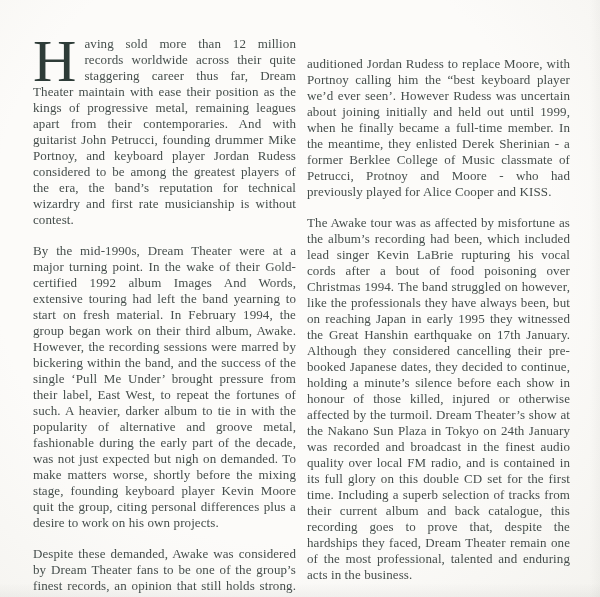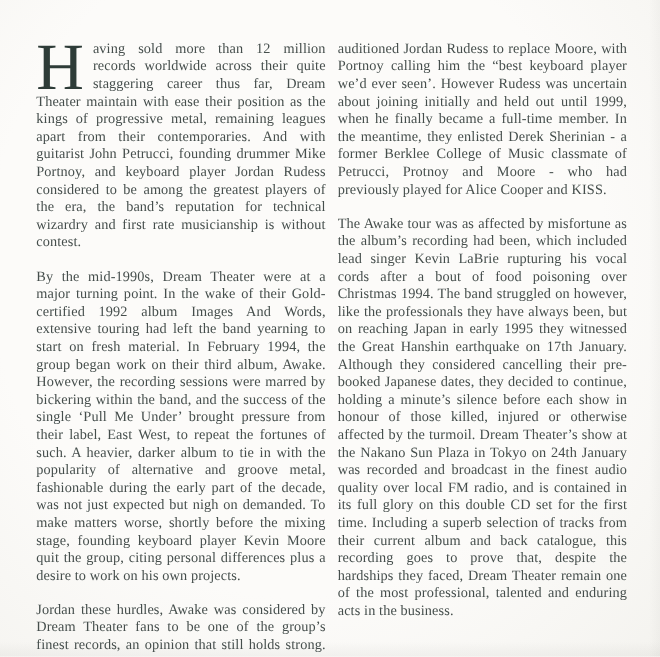--- a/index.html
+++ b/index.html
@@ -57,20 +57,20 @@
   }
 </style>
 </head>
 <body style="background: rgb(251, 250, 248);">
 
 <div class="page">
   <div class="columns">
     <div class="col" style="color: rgb(69, 78, 76);">
         <p class="para"><span class="dropcap">H</span><span>aving sold more than 12 million records worldwide across their quite staggering career thus far, Dream Theater maintain with ease their position as the kings of progressive metal, remaining leagues apart from their contemporaries. And with guitarist John Petrucci, founding drummer Mike Portnoy, and keyboard player Jordan Rudess considered to be among the greatest players of the era, the band’s reputation for technical wizardry and first rate musicianship is without contest.</span></p>
         <p class="para"><span>By the mid-1990s, Dream Theater were at a major turning point. In the wake of their Gold-certified 1992 album </span><span class="italic">Images And Words</span><span>, extensive touring had left the band yearning to start on fresh material. In February 1994, the group began work on their third album, </span><span class="italic">Awake</span><span>. However, the recording sessions were marred by bickering within the band, and the success of the single ‘Pull Me Under’ brought pressure from their label, East West, to repeat the fortunes of such. A heavier, darker album to tie in with the popularity of alternative and groove metal, fashionable during the early part of the decade, was not just expected but nigh on demanded. To make matters worse, shortly before the mixing stage, founding keyboard player Kevin Moore quit the group, citing personal differences plus a desire to work on his own projects.</span></p>
-        <p class="para"><span>Jordan these hurdles, </span><span class="italic">Awake</span><span> was considered by Dream Theater fans to be one of the group’s finest records, an opinion that still holds strong. They</span></p>
+        <p class="para"><span>Despite these demanded, </span><span class="italic">Awake</span><span> was considered by Dream Theater fans to be one of the group’s finest records, an opinion that still holds strong. They</span></p>
       </div>
-    <div class="col" style="color: rgb(69, 78, 76);">
+    <div class="col" style="color: rgb(69, 78, 76); margin-top: 20px;">
         <p class="para"><span>auditioned Jordan Rudess to replace Moore, with Portnoy calling him the “best keyboard player we’d ever seen’. However Rudess was uncertain about joining initially and held out until 1999, when he finally became a full-time member. In the meantime, they enlisted Derek Sherinian - a former Berklee College of Music classmate of Petrucci, Protnoy and Moore - who had previously played for Alice Cooper and KISS.</span></p>
         <p class="para"><span>The </span><span class="italic">Awake</span><span> tour was as affected by misfortune as the album’s recording had been, which included lead singer Kevin LaBrie rupturing his vocal cords after a bout of food poisoning over Christmas 1994. The band struggled on however, like the professionals they have always been, but on reaching Japan in early 1995 they witnessed the Great Hanshin earthquake on 17th January. Although they considered cancelling their pre-booked Japanese dates, they decided to continue, holding a minute’s silence before each show in honour of those killed, injured or otherwise affected by the turmoil. Dream Theater’s show at the Nakano Sun Plaza in Tokyo on 24th January was recorded and broadcast in the finest audio quality over local FM radio, and is contained in its full glory on this double CD set for the first time. Including a superb selection of tracks from their current album and back catalogue, this recording goes to prove that, despite the hardships they faced, Dream Theater remain one of the most professional, talented and enduring acts in the business.</span></p>
       </div>
   </div>
 </div>
 
 </body></html>

